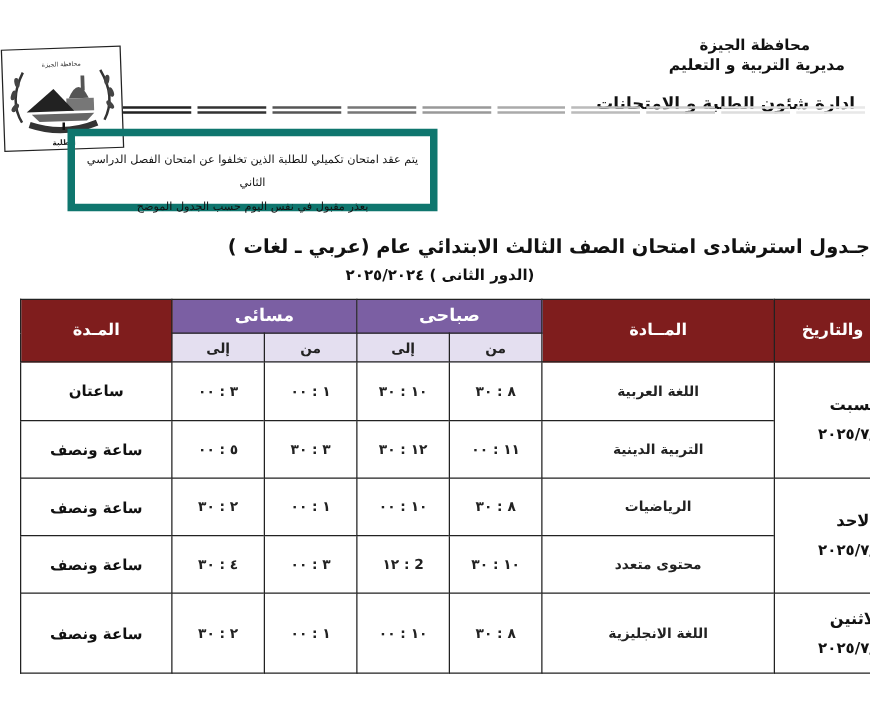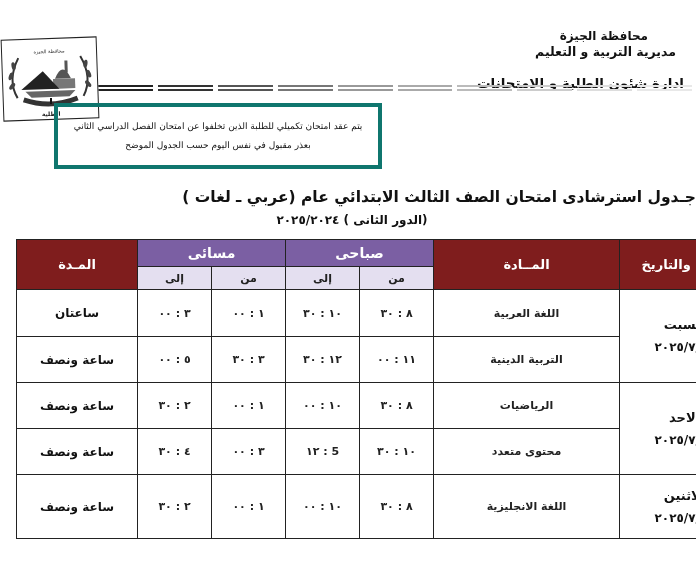--- a/index.html
+++ b/index.html
@@ -25,22 +25,22 @@
     border-top:2px solid currentColor; border-bottom:2px solid currentColor;
   }
 
   .logo {
     position:absolute; left:2px; top:38px; width:94px; height:80px;
     border:1.5px solid #222; background:#fff; transform:rotate(-2deg);
   }
   .logo svg { display:block; }
 
   .notice-box {
-    position:absolute; left:54px; top:103px; width:328px; height:66px;
-    border:4px solid #0f766e; box-sizing:border-box; direction:rtl; text-align:center;
+    position:absolute; left:54px; top:103px; width:296px; height:66px;
+    border:6px solid #0f766e; box-sizing:border-box; direction:rtl; text-align:center;
     font-family:"DejaVu Serif", serif; font-size:9px; line-height:19px; padding-top:10px;
   }
   .left-bar { position:absolute; left:50px; top:98px; width:2px; height:6px; background:#111; }
 
   .title {
     position:absolute; top:188px; left:0; width:696px; text-align:right; direction:rtl;
     font-family:"DejaVu Sans", sans-serif; font-weight:bold; font-size:15.5px; letter-spacing:0px;
     padding-left:120px; box-sizing:border-box;
   }
   .subtitle {
@@ -186,21 +186,21 @@
       <td class="subject">الرياضيات</td>
       <td class="time">٨ : ٣٠</td>
       <td class="time">١٠ : ٠٠</td>
       <td class="time">١ : ٠٠</td>
       <td class="time">٢ : ٣٠</td>
       <td class="duration">ساعة ونصف</td>
     </tr>
     <tr class="rowN">
       <td class="subject">محتوى متعدد</td>
       <td class="time">١٠ : ٣٠</td>
-      <td class="time">١٢ : 5</td>
+      <td class="time">١٢ : 2</td>
       <td class="time">٣ : ٠٠</td>
       <td class="time">٤ : ٣٠</td>
       <td class="duration">ساعة ونصف</td>
     </tr>
 
     <tr class="rowL">
       <td class="day">
         <div>الاثنين</div>
         <div class="date">٢٠٢٥/٧/٢٨</div>
       </td>

